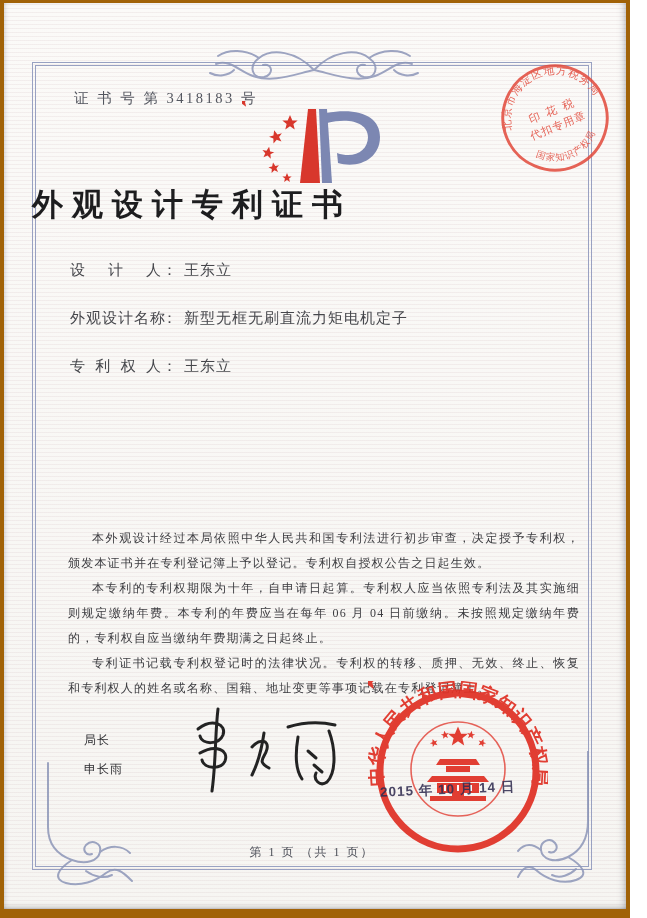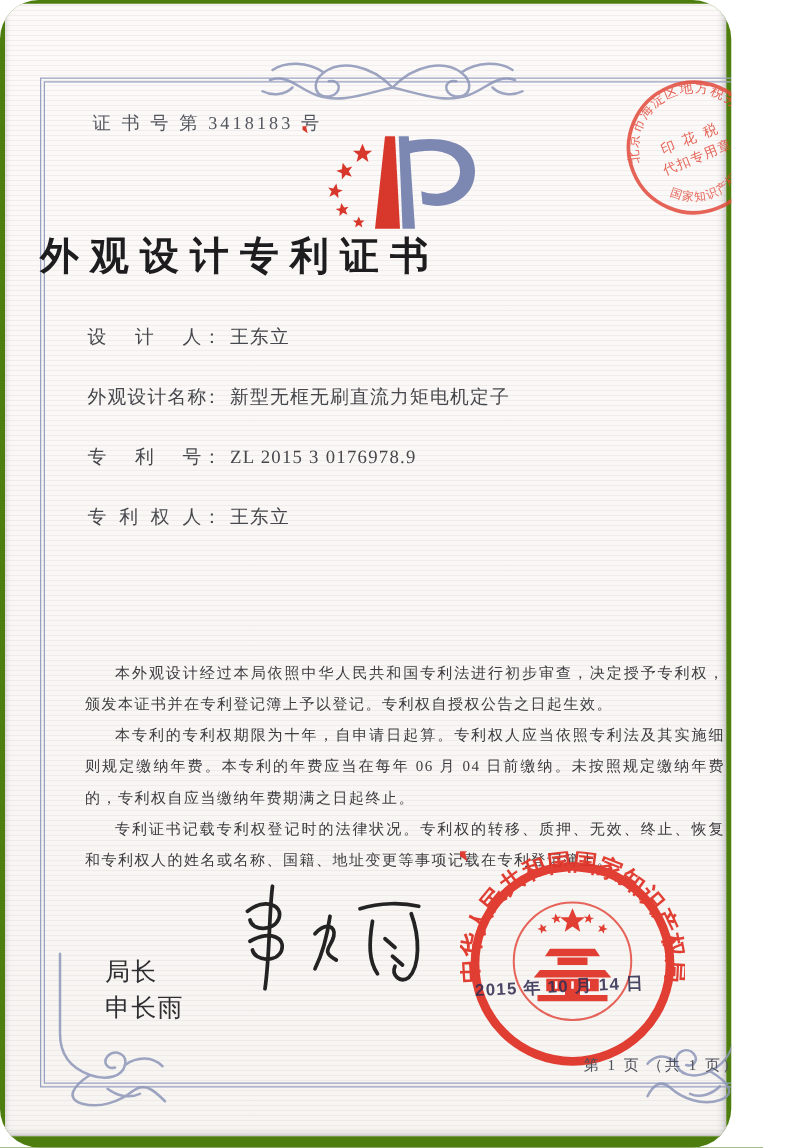--- a/index.html
+++ b/index.html
@@ -1,17 +1,17 @@
 <!DOCTYPE html>
 <html><head>
 <meta charset="utf-8">
 <style>
   html,body{margin:0;padding:0;}
   body{font-family:"Liberation Serif","DejaVu Serif",serif;}
-  .stage{position:relative;width:585px;height:918px;background:#4d7c0f;overflow:hidden;border-radius:31px;}
+  .stage{position:relative;width:630px;height:918px;background:#a16207;overflow:hidden;}
   .paper{position:absolute;left:4px;top:3px;right:4px;bottom:9px;
     background:
       repeating-linear-gradient(0deg, rgba(201,172,178,0.16) 0px, rgba(201,172,178,0.16) 1px, rgba(255,255,255,0) 1px, rgba(255,255,255,0) 4px),
       linear-gradient(180deg,#fbfaf8,#f6f5f2);
     box-shadow:inset -6px 0 8px -6px rgba(60,60,70,.45), inset 4px 0 6px -5px rgba(60,60,70,.35), inset 0 -5px 7px -5px rgba(60,60,70,.4);}
   .frame{position:absolute;left:28px;top:59px;width:560px;height:808px;box-sizing:border-box;
     border:4px double #99a1c2;}
   .orn{position:absolute;pointer-events:none;}
   .cert-number{position:absolute;left:70px;top:86px;font-size:14.5px;letter-spacing:2.5px;color:#53565f;}
   .logo{position:absolute;left:238px;top:98px;}
@@ -19,26 +19,26 @@
     font-size:31px;font-weight:bold;color:#1d1d1f;letter-spacing:9px;}
   .tax-seal{position:absolute;left:492px;top:56px;transform:rotate(-22deg);opacity:.85;}
   .fields{position:absolute;left:66px;top:257px;display:flex;flex-direction:column;gap:28px;
     font-size:15px;color:#46474c;}
   .field-row{height:20px;line-height:20px;white-space:nowrap;letter-spacing:1px;}
   .flabel{display:inline-block;width:92px;text-align:justify;text-align-last:justify;vertical-align:top;}
   .fvalue{margin-left:6px;}
   .paras{position:absolute;left:64px;top:523px;width:512px;font-size:12px;line-height:25px;
     text-align:justify;color:#3c3c40;letter-spacing:1.2px;}
   .paras p{margin:0;text-indent:2em;}
-  .sign-block{position:absolute;left:80px;top:761px;font-size:20px;color:#2f2f33;line-height:29px;letter-spacing:1px;}
+  .sign-block{position:absolute;left:80px;top:723px;font-size:12px;color:#2f2f33;line-height:29px;letter-spacing:1px;}
   .signature{position:absolute;left:168px;top:692px;}
   .office-seal{position:absolute;left:364px;top:678px;opacity:.93;}
   .date-stamp{position:absolute;left:376px;top:777px;width:170px;font-family:"Liberation Sans","DejaVu Sans",sans-serif;
     font-size:13.5px;font-weight:bold;color:#332e52;letter-spacing:1px;transform:rotate(-2.5deg);opacity:.88;white-space:nowrap;}
-  .footer{position:absolute;left:28px;top:841px;width:560px;text-align:right;font-size:12px;color:#4c4f58;letter-spacing:2px;}
+  .footer{position:absolute;left:28px;top:841px;width:560px;text-align:center;font-size:12px;color:#4c4f58;letter-spacing:2px;}
   svg text{font-family:"Liberation Serif","DejaVu Serif",serif;}
 </style>
 </head>
 <body>
 
 <div class="stage">
   <div class="paper">
 
     <div class="frame"></div>
 
@@ -102,21 +102,20 @@
       <text font-size="9.5" fill="#e2493b" letter-spacing="1">
         <textPath href="#taxBot" startOffset="50%" text-anchor="middle">国家知识产权局</textPath>
       </text>
       <text x="60" y="56" text-anchor="middle" font-size="11.5" fill="#e2493b" letter-spacing="2">印 花 税</text>
       <text x="60" y="72" text-anchor="middle" font-size="11" fill="#e2493b" letter-spacing="1">代扣专用章</text>
     </svg>
 
     <div class="fields">
       <div class="field-row"><span class="flabel">设 计 人</span><span>：</span><span class="fvalue">王东立</span></div>
       <div class="field-row"><span class="flabel">外观设计名称</span><span>：</span><span class="fvalue">新型无框无刷直流力矩电机定子</span></div>
-      <div class="field-row"><span class="flabel">专 利 号</span><span>：</span><span class="fvalue">ZL 2015 3 0176978.9</span></div>
       <div class="field-row"><span class="flabel">专 利 权 人</span><span>：</span><span class="fvalue">王东立</span></div>
     </div>
 
     <div class="paras">
       <p>本外观设计经过本局依照中华人民共和国专利法进行初步审查，决定授予专利权，颁发本证书并在专利登记簿上予以登记。专利权自授权公告之日起生效。</p>
       <p>本专利的专利权期限为十年，自申请日起算。专利权人应当依照专利法及其实施细则规定缴纳年费。本专利的年费应当在每年 06 月 04 日前缴纳。未按照规定缴纳年费的，专利权自应当缴纳年费期满之日起终止。</p>
       <p>专利证书记载专利权登记时的法律状况。专利权的转移、质押、无效、终止、恢复和专利权人的姓名或名称、国籍、地址变更等事项记载在专利登记簿上。</p>
     </div>
 
     <div class="sign-block">

